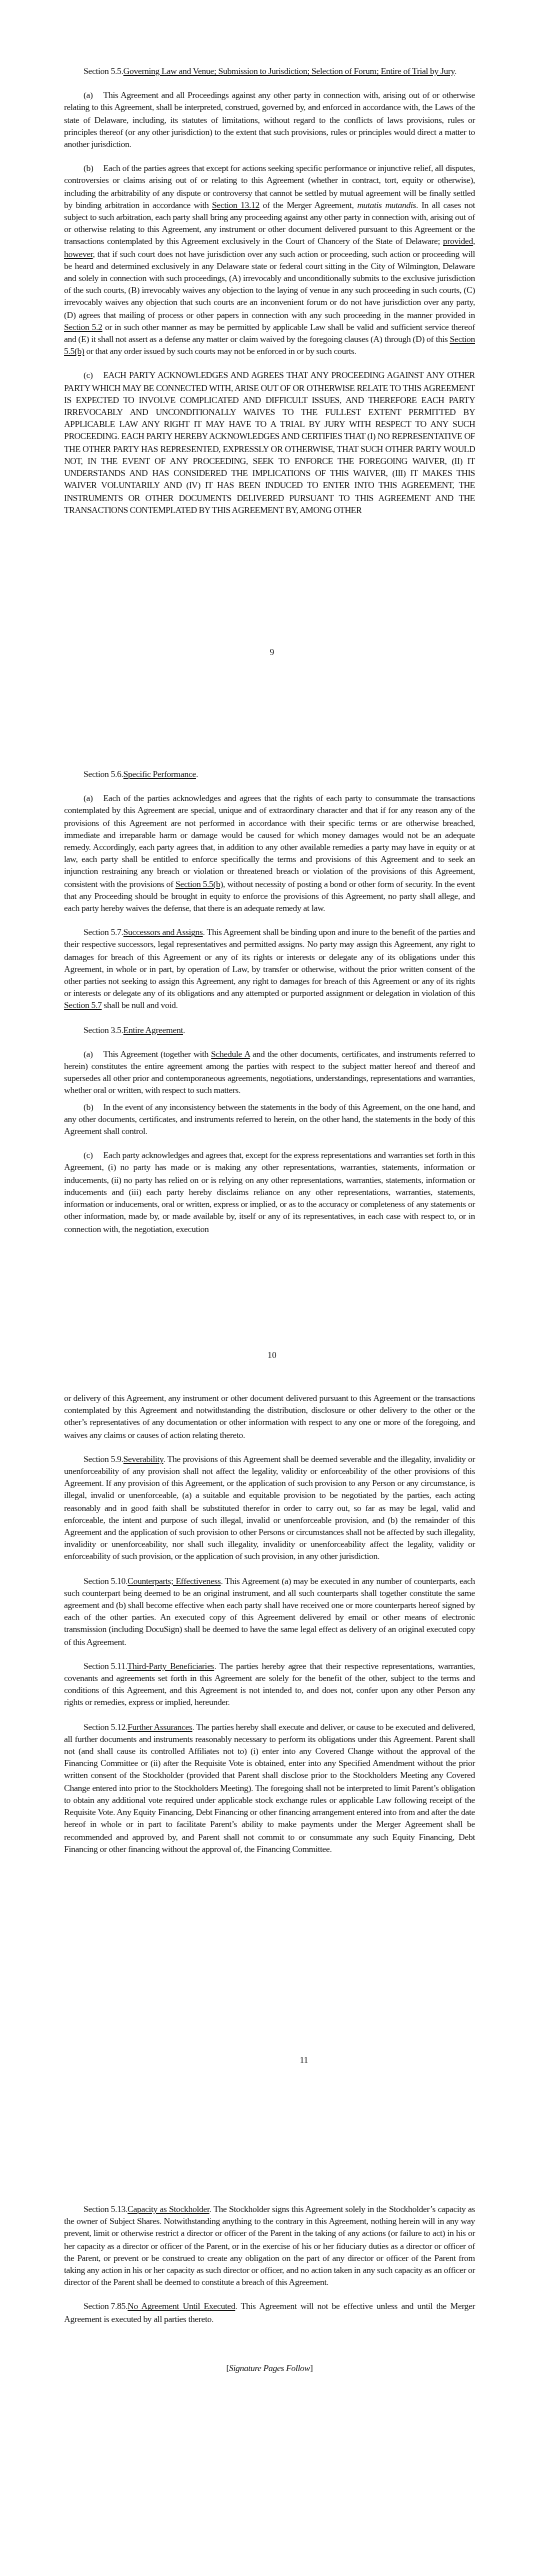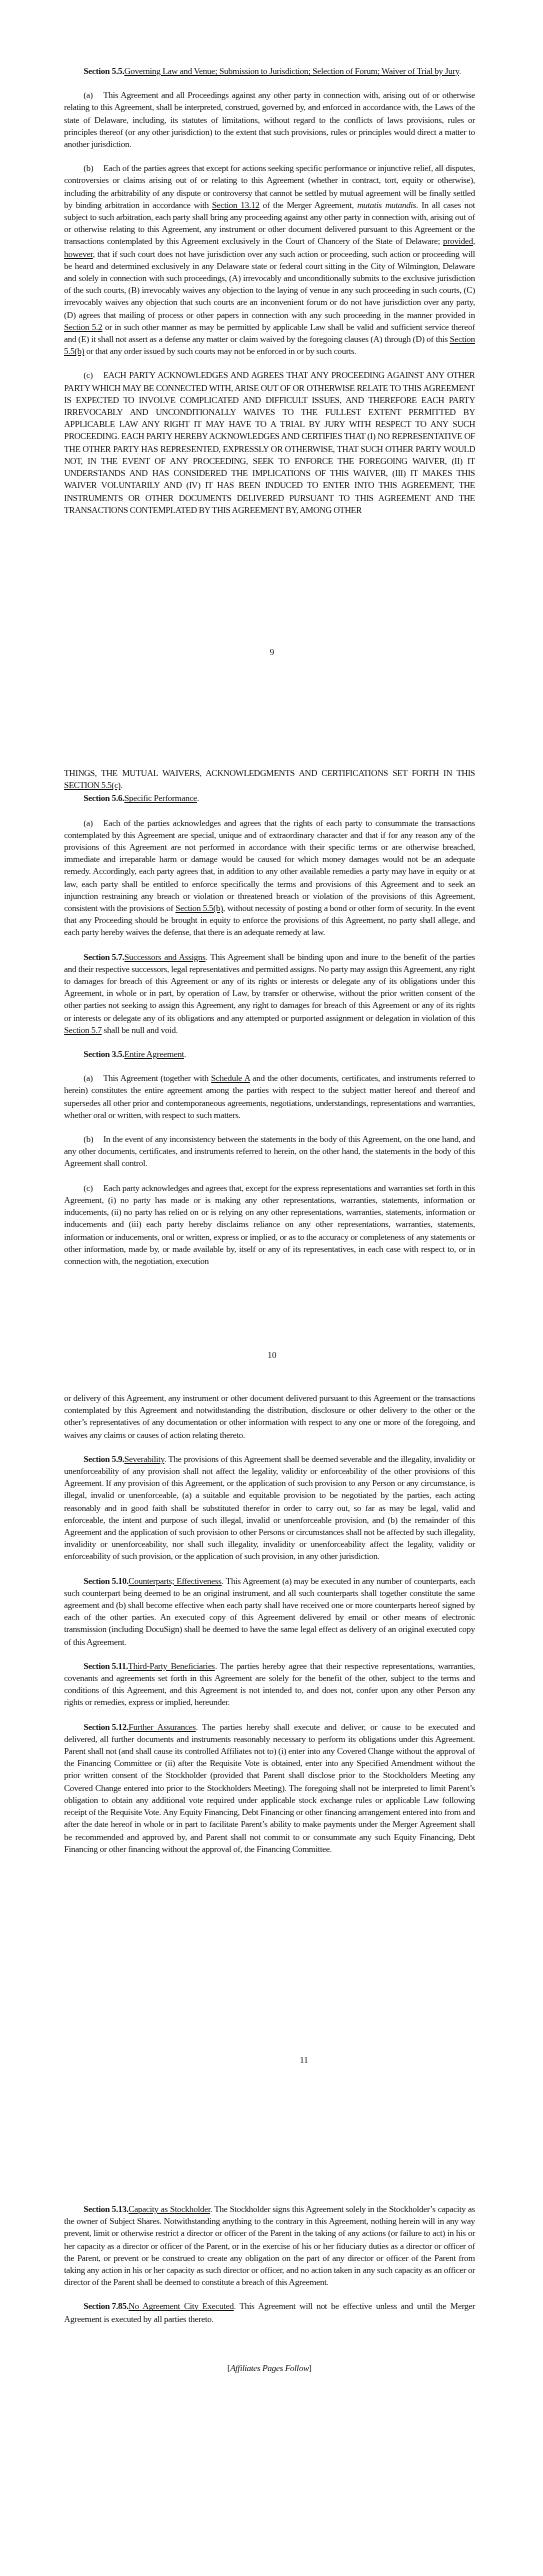--- a/index.html
+++ b/index.html
@@ -3,53 +3,52 @@
 <meta charset="utf-8">
 <style>
   html, body { margin: 0; padding: 0; background: #ffffff; }
   body { width: 544px; height: 2813px; position: relative; overflow: hidden;
          font-family: "Liberation Serif", "DejaVu Serif", serif; color: #111; }
   .page { position: absolute; left: 0; width: 544px; }
   .block { position: absolute; left: 64px; width: 411px; font-size: 8.9px; line-height: 12.2px;
            text-align: justify; letter-spacing: -0.2px; }
   .block p { margin: 0; }
   .indent { text-indent: 19.6px; }
-  .sec-num { font-weight: bold; display: inline-block; min-width: 39px; text-indent: 0; }
+  .sec-num { font-weight: normal; display: inline-block; min-width: 39px; text-indent: 0; }
   .sub-num { display: inline-block; width: 19.6px; text-indent: 0; }
   .u { text-decoration: underline; }
   .i { font-style: italic; }
   .pnum { position: absolute; left: 0; width: 544px; text-align: center; font-size: 8.9px; }
   .center { text-align: center; }
   .caps { letter-spacing: -0.3px; }
 </style>
 </head>
 <body>
 
 <div class="page">
   <div class="block" style="top:65px;">
-    <p class="indent"><span class="sec-num">Section 5.5.</span><span class="u">Governing Law and Venue; Submission to Jurisdiction; Selection of Forum; Waiver of Trial by Jury</span>.</p>
+    <p class="indent"><span class="sec-num">Section 5.5.</span><span class="u">Governing Law and Venue; Submission to Jurisdiction; Selection of Forum; Entire of Trial by Jury</span>.</p>
     <p class="indent" style="margin-top:12px;"><span class="sub-num">(a)</span><span>This Agreement and all Proceedings against any other party in connection with, arising out of or otherwise relating to this Agreement, shall be interpreted, construed, governed by, and enforced in accordance with, the Laws of the state of Delaware, including, its statutes of limitations, without regard to the conflicts of laws provisions, rules or principles thereof (or any other jurisdiction) to the extent that such provisions, rules or principles would direct a matter to another jurisdiction.</span></p>
     <p class="indent" style="margin-top:12px;"><span class="sub-num">(b)</span><span>Each of the parties agrees that except for actions seeking specific performance or injunctive relief, all disputes, controversies or claims arising out of or relating to this Agreement (whether in contract, tort, equity or otherwise), including the arbitrability of any dispute or controversy that cannot be settled by mutual agreement will be finally settled by binding arbitration in accordance with </span><span class="u">Section 13.12</span><span> of the Merger Agreement, </span><span class="i">mutatis mutandis</span><span>. In all cases not subject to such arbitration, each party shall bring any proceeding against any other party in connection with, arising out of or otherwise relating to this Agreement, any instrument or other document delivered pursuant to this Agreement or the transactions contemplated by this Agreement exclusively in the Court of Chancery of the State of Delaware; </span><span class="u">provided</span><span>, </span><span class="u">however</span><span>, that if such court does not have jurisdiction over any such action or proceeding, such action or proceeding will be heard and determined exclusively in any Delaware state or federal court sitting in the City of Wilmington, Delaware and solely in connection with such proceedings, (A) irrevocably and unconditionally submits to the exclusive jurisdiction of the such courts, (B) irrevocably waives any objection to the laying of venue in any such proceeding in such courts, (C) irrevocably waives any objection that such courts are an inconvenient forum or do not have jurisdiction over any party, (D) agrees that mailing of process or other papers in connection with any such proceeding in the manner provided in </span><span class="u">Section 5.2</span><span> or in such other manner as may be permitted by applicable Law shall be valid and sufficient service thereof and (E) it shall not assert as a defense any matter or claim waived by the foregoing clauses (A) through (D) of this </span><span class="u">Section 5.5(b)</span><span> or that any order issued by such courts may not be enforced in or by such courts.</span></p>
     <p class="indent caps" style="margin-top:12px;"><span class="sub-num">(c)</span><span>EACH PARTY ACKNOWLEDGES AND AGREES THAT ANY PROCEEDING AGAINST ANY OTHER PARTY WHICH MAY BE CONNECTED WITH, ARISE OUT OF OR OTHERWISE RELATE TO THIS AGREEMENT IS EXPECTED TO INVOLVE COMPLICATED AND DIFFICULT ISSUES, AND THEREFORE EACH PARTY IRREVOCABLY AND UNCONDITIONALLY WAIVES TO THE FULLEST EXTENT PERMITTED BY APPLICABLE LAW ANY RIGHT IT MAY HAVE TO A TRIAL BY JURY WITH RESPECT TO ANY SUCH PROCEEDING. EACH PARTY HEREBY ACKNOWLEDGES AND CERTIFIES THAT (I) NO REPRESENTATIVE OF THE OTHER PARTY HAS REPRESENTED, EXPRESSLY OR OTHERWISE, THAT SUCH OTHER PARTY WOULD NOT, IN THE EVENT OF ANY PROCEEDING, SEEK TO ENFORCE THE FOREGOING WAIVER, (II) IT UNDERSTANDS AND HAS CONSIDERED THE IMPLICATIONS OF THIS WAIVER, (III) IT MAKES THIS WAIVER VOLUNTARILY AND (IV) IT HAS BEEN INDUCED TO ENTER INTO THIS AGREEMENT, THE INSTRUMENTS OR OTHER DOCUMENTS DELIVERED PURSUANT TO THIS AGREEMENT AND THE TRANSACTIONS CONTEMPLATED BY THIS AGREEMENT BY, AMONG OTHER</span></p>
   </div>
   <div class="pnum" style="top:647px;">9</div>
 </div>
 
 <div class="page">
   <div class="block" style="top:767px;">
-    <p class="caps"><span>THINGS, THE MUTUAL WAIVERS, ACKNOWLEDGMENTS AND CERTIFICATIONS SET FORTH IN THIS </span><span class="u">SECTION 5.5(c)</span><span>.</span></p>
 
     <p class="indent" style="margin-top:1px;"><span class="sec-num">Section 5.6.</span><span class="u">Specific Performance</span>.</p>
     <p class="indent" style="margin-top:12px;"><span class="sub-num">(a)</span><span>Each of the parties acknowledges and agrees that the rights of each party to consummate the transactions contemplated by this Agreement are special, unique and of extraordinary character and that if for any reason any of the provisions of this Agreement are not performed in accordance with their specific terms or are otherwise breached, immediate and irreparable harm or damage would be caused for which money damages would not be an adequate remedy. Accordingly, each party agrees that, in addition to any other available remedies a party may have in equity or at law, each party shall be entitled to enforce specifically the terms and provisions of this Agreement and to seek an injunction restraining any breach or violation or threatened breach or violation of the provisions of this Agreement, consistent with the provisions of </span><span class="u">Section 5.5(b)</span><span>, without necessity of posting a bond or other form of security. In the event that any Proceeding should be brought in equity to enforce the provisions of this Agreement, no party shall allege, and each party hereby waives the defense, that there is an adequate remedy at law.</span></p>
 
     <p class="indent" style="margin-top:12px;"><span class="sec-num">Section 5.7.</span><span class="u">Successors and Assigns</span><span>. This Agreement shall be binding upon and inure to the benefit of the parties and their respective successors, legal representatives and permitted assigns. No party may assign this Agreement, any right to damages for breach of this Agreement or any of its rights or interests or delegate any of its obligations under this Agreement, in whole or in part, by operation of Law, by transfer or otherwise, without the prior written consent of the other parties not seeking to assign this Agreement, any right to damages for breach of this Agreement or any of its rights or interests or delegate any of its obligations and any attempted or purported assignment or delegation in violation of this </span><span class="u">Section 5.7</span><span> shall be null and void.</span></p>
 
     <p class="indent" style="margin-top:12px;"><span class="sec-num">Section 3.5.</span><span class="u">Entire Agreement</span>.</p>
     <p class="indent" style="margin-top:12px;"><span class="sub-num">(a)</span><span>This Agreement (together with </span><span class="u">Schedule A</span><span> and the other documents, certificates, and instruments referred to herein) constitutes the entire agreement among the parties with respect to the subject matter hereof and thereof and supersedes all other prior and contemporaneous agreements, negotiations, understandings, representations and warranties, whether oral or written, with respect to such matters.</span></p>
-    <p class="indent" style="margin-top:12px;font-family:Liberation Serif, serif;"><span class="sub-num">(b)</span><span>In the event of any inconsistency between the statements in the body of this Agreement, on the one hand, and any other documents, certificates, and instruments referred to herein, on the other hand, the statements in the body of this Agreement shall control.</span></p>
+    <p class="indent" style="margin-top:4px;font-family:Liberation Serif, serif;"><span class="sub-num">(b)</span><span>In the event of any inconsistency between the statements in the body of this Agreement, on the one hand, and any other documents, certificates, and instruments referred to herein, on the other hand, the statements in the body of this Agreement shall control.</span></p>
     <p class="indent" style="margin-top:12px;"><span class="sub-num">(c)</span><span>Each party acknowledges and agrees that, except for the express representations and warranties set forth in this Agreement, (i) no party has made or is making any other representations, warranties, statements, information or inducements, (ii) no party has relied on or is relying on any other representations, warranties, statements, information or inducements and (iii) each party hereby disclaims reliance on any other representations, warranties, statements, information or inducements, oral or written, express or implied, or as to the accuracy or completeness of any statements or other information, made by, or made available by, itself or any of its representatives, in each case with respect to, or in connection with, the negotiation, execution</span></p>
   </div>
   <div class="pnum" style="top:1350px;">10</div>
 </div>
 
 <div class="page">
   <div class="block" style="top:1392px;">
     <p><span>or delivery of this Agreement, any instrument or other document delivered pursuant to this Agreement or the transactions contemplated by this Agreement and notwithstanding the distribution, disclosure or other delivery to the other or the other’s representatives of any documentation or other information with respect to any one or more of the foregoing, and waives any claims or causes of action relating thereto.</span></p>
 
     <p class="indent" style="margin-top:12px;"><span class="sec-num">Section 5.9.</span><span class="u">Severability</span><span>. The provisions of this Agreement shall be deemed severable and the illegality, invalidity or unenforceability of any provision shall not affect the legality, validity or enforceability of the other provisions of this Agreement. If any provision of this Agreement, or the application of such provision to any Person or any circumstance, is illegal, invalid or unenforceable, (a) a suitable and equitable provision to be negotiated by the parties, each acting reasonably and in good faith shall be substituted therefor in order to carry out, so far as may be legal, valid and enforceable, the intent and purpose of such illegal, invalid or unenforceable provision, and (b) the remainder of this Agreement and the application of such provision to other Persons or circumstances shall not be affected by such illegality, invalidity or unenforceability, nor shall such illegality, invalidity or unenforceability affect the legality, validity or enforceability of such provision, or the application of such provision, in any other jurisdiction.</span></p>
@@ -60,19 +59,19 @@
 
     <p class="indent" style="margin-top:12px;"><span class="sec-num">Section 5.12.</span><span class="u">Further Assurances</span><span>. The parties hereby shall execute and deliver, or cause to be executed and delivered, all further documents and instruments reasonably necessary to perform its obligations under this Agreement.  Parent shall not (and shall cause its controlled Affiliates not to) (i) enter into any Covered Change without the approval of the Financing Committee or (ii) after the Requisite Vote is obtained, enter into any Specified Amendment without the prior written consent of the Stockholder (provided that Parent shall disclose prior to the Stockholders Meeting any Covered Change entered into prior to the Stockholders Meeting). The foregoing shall not be interpreted to limit Parent’s obligation to obtain any additional vote required under applicable stock exchange rules or applicable Law following receipt of the Requisite Vote.  Any Equity Financing, Debt Financing or other financing arrangement entered into from and after the date hereof in whole or in part to facilitate Parent’s ability to make payments under the Merger Agreement shall be recommended and approved by, and Parent shall not commit to or consummate any such Equity Financing, Debt Financing or other financing without the approval of, the Financing Committee.</span></p>
   </div>
   <div class="pnum" style="top:2055px;padding-left:32px;">11</div>
 </div>
 
 <div class="page">
   <div class="block" style="top:2175px;margin-top:28px;">
     <p class="indent"><span class="sec-num">Section 5.13.</span><span class="u">Capacity as Stockholder</span><span>. The Stockholder signs this Agreement solely in the Stockholder’s capacity as the owner of Subject Shares. Notwithstanding anything to the contrary in this Agreement, nothing herein will in any way prevent, limit or otherwise restrict a director or officer of the Parent in the taking of any actions (or failure to act) in his or her capacity as a director or officer of the Parent, or in the exercise of his or her fiduciary duties as a director or officer of the Parent, or prevent or be construed to create any obligation on the part of any director or officer of the Parent from taking any action in his or her capacity as such director or officer, and no action taken in any such capacity as an officer or director of the Parent shall be deemed to constitute a breach of this Agreement.</span></p>
 
-    <p class="indent" style="margin-top:12px;"><span class="sec-num">Section 7.85.</span><span class="u">No Agreement City Executed</span><span>. This Agreement will not be effective unless and until the Merger Agreement is executed by all parties thereto.</span></p>
+    <p class="indent" style="margin-top:12px;"><span class="sec-num">Section 7.85.</span><span class="u">No Agreement Until Executed</span><span>. This Agreement will not be effective unless and until the Merger Agreement is executed by all parties thereto.</span></p>
 
-    <p class="center" style="margin-top:37px;">[<span class="i">Affiliates Pages Follow</span>]</p>
+    <p class="center" style="margin-top:37px;">[<span class="i">Signature Pages Follow</span>]</p>
   </div>
 
 </div>
 
 
 </body></html>

